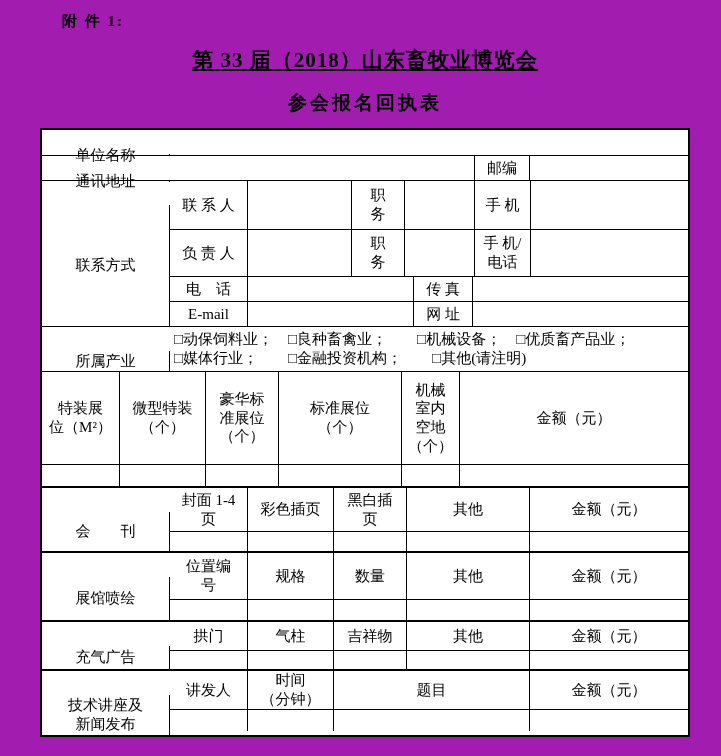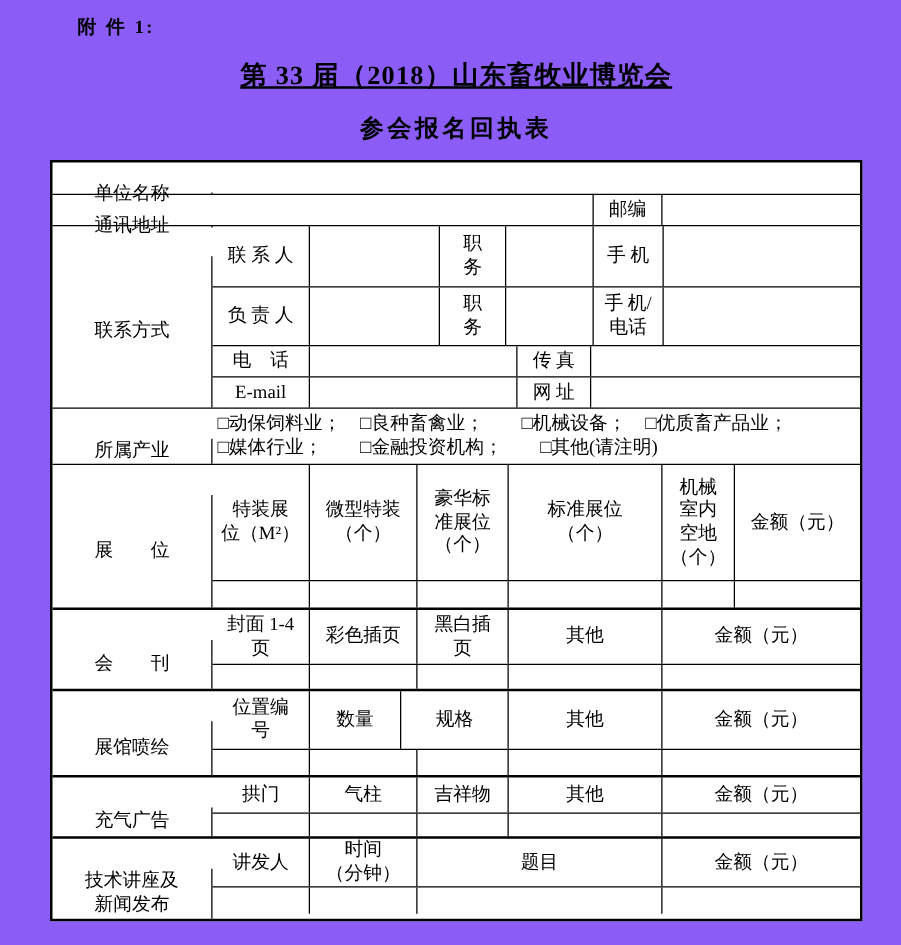--- a/index.html
+++ b/index.html
@@ -1,19 +1,19 @@
 <!DOCTYPE html>
 <html><head>
 <meta charset="utf-8">
 <style>
   html,body{margin:0;padding:0;background:#ffffff;}
   .page{
     position:relative;
     width:721px;height:756px;
-    background:#8b5cf6;
+    background:#a21caf;
     color:#000;
     font-family:"Liberation Serif","DejaVu Serif",serif;
     overflow:hidden;
   }
   .attachment{
     position:absolute;left:62px;top:12px;
     font-size:15px;font-weight:bold;letter-spacing:2px;
   }
   .doc-title{
     position:absolute;left:40px;top:46px;width:650px;
@@ -130,21 +130,20 @@
 
     <div class="tr h44">
       <div class="cell rowhead">所属产业</div>
       <div class="cell grow options">
         <div class="opt-line">□动保饲料业；　□良种畜禽业；　　□机械设备；　□优质畜产品业；</div>
         <div class="opt-line">□媒体行业；　　□金融投资机构；　　□其他(请注明)</div>
       </div>
     </div>
 
     <div class="sect thick">
-      <div class="cell rowhead">展　　位</div>
       <div class="rows">
         <div class="sub h92">
           <div class="cell w78">特装展
 位（M²）</div>
           <div class="cell w86">微型特装
 （个）</div>
           <div class="cell w73">豪华标
 准展位
 （个）</div>
           <div class="cell w123">标准展位
@@ -187,22 +186,22 @@
         </div>
       </div>
     </div>
 
     <div class="sect thick">
       <div class="cell rowhead">展馆喷绘</div>
       <div class="rows">
         <div class="sub h46">
           <div class="cell w78">位置编
 号</div>
+          <div class="cell w86">规格</div>
           <div class="cell w73">数量</div>
-          <div class="cell w86">规格</div>
           <div class="cell w123">其他</div>
           <div class="cell grow">金额（元）</div>
         </div>
         <div class="sub h20">
           <div class="cell w78"></div>
           <div class="cell w86"></div>
           <div class="cell w73"></div>
           <div class="cell w123"></div>
           <div class="cell grow"></div>
         </div>

